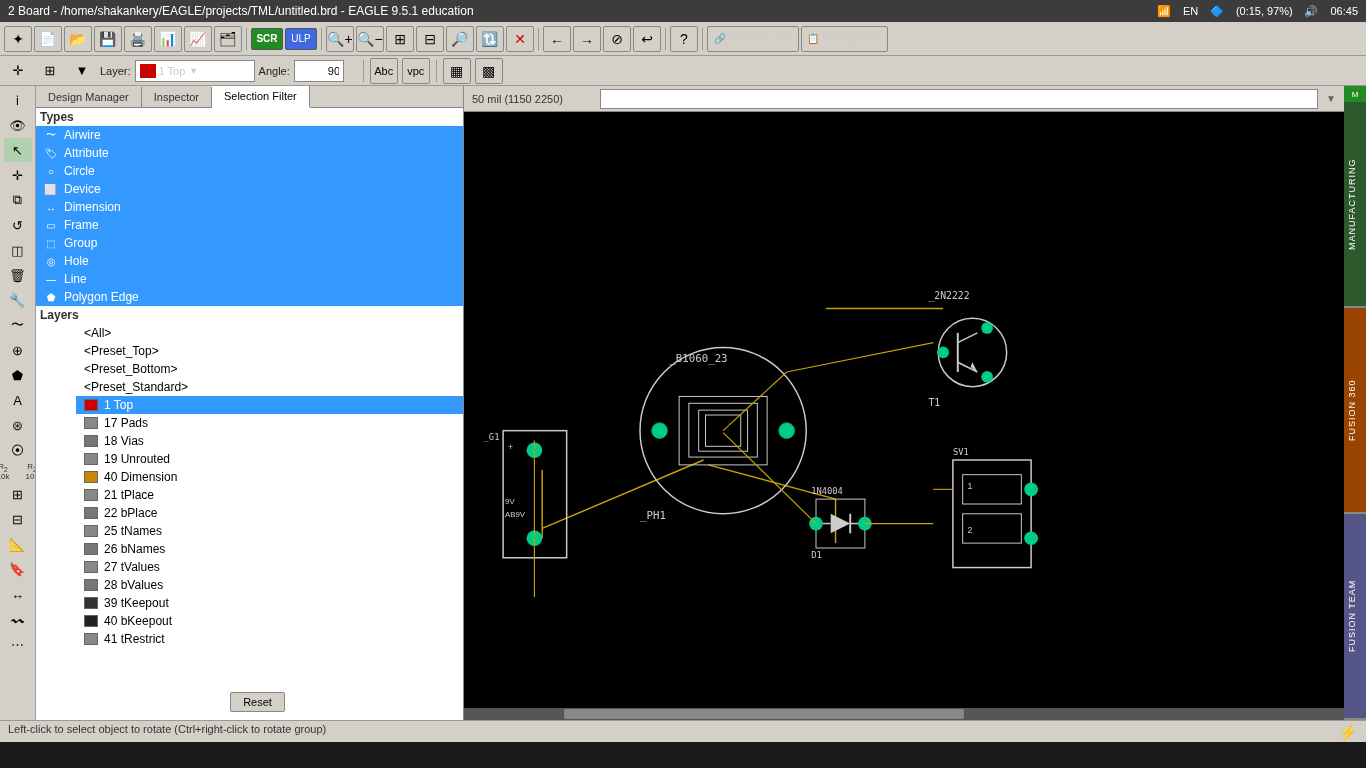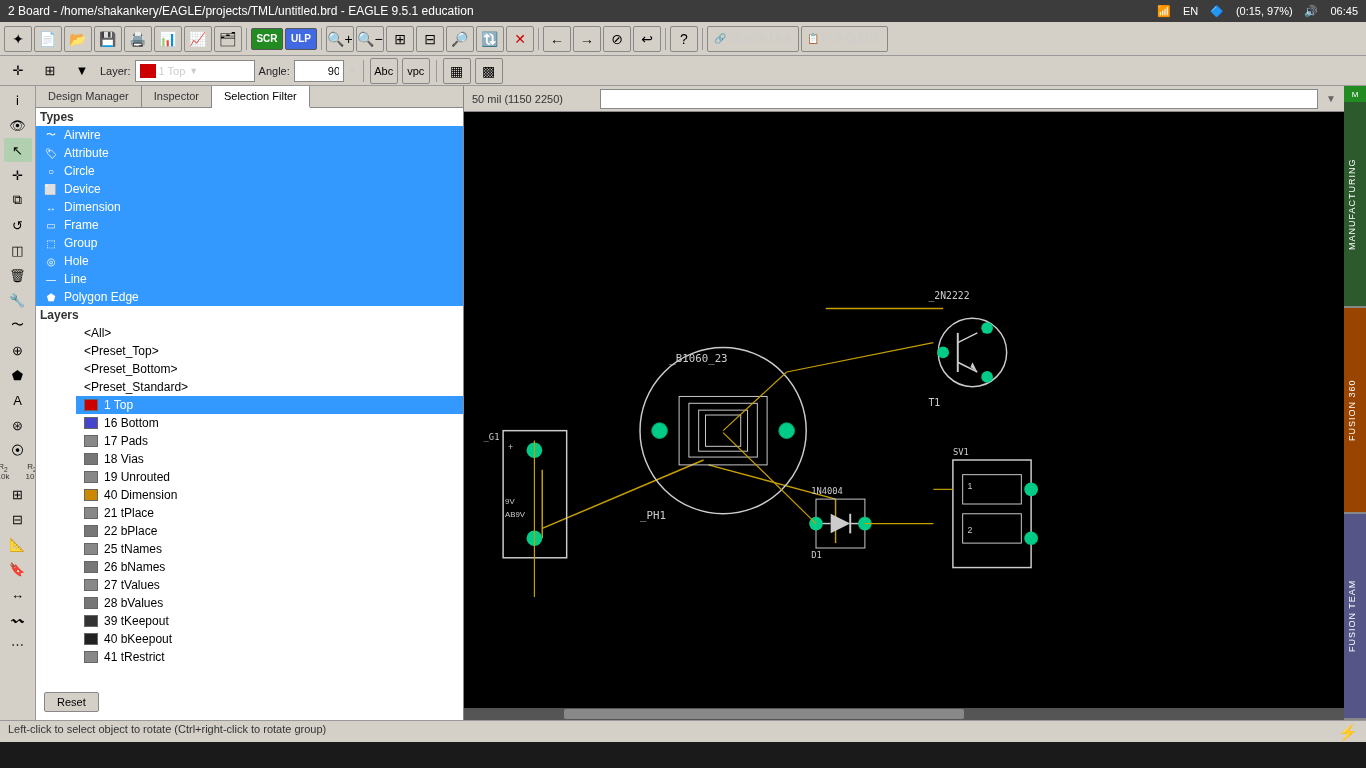--- a/index.html
+++ b/index.html
@@ -32,21 +32,21 @@
       width: 28px; height: 26px;
       background: #d4d0c8;
       border: 1px solid #888;
       border-radius: 2px;
       cursor: pointer;
       display: flex; align-items: center; justify-content: center;
       font-size: 14px;
     }
     .toolbar-sep { width: 1px; height: 22px; background: #999; margin: 0 2px; }
     .toolbar-scr { background: #228B22; color: white; font-size: 10px; font-weight: bold; width: 32px; height: 22px; border: 1px solid #555; border-radius: 2px; display:flex;align-items:center;justify-content:center; }
-    .toolbar-ulp { background: #4169E1; color: white; font-size: 10px; font-weight: bold; width: 32px; height: 22px; border: 1px solid #555; border-radius: 2px; display:flex;align-items:center;justify-content:center; }
+    .toolbar-ulp { background: #4169E1; color: white; font-size: 10px; font-weight: normal; width: 32px; height: 22px; border: 1px solid #555; border-radius: 2px; display:flex;align-items:center;justify-content:center; }
 
     
     #toolbar2 {
       background: #d4d0c8;
       border-bottom: 1px solid #999;
       display: flex;
       align-items: center;
       padding: 2px 4px;
       gap: 4px;
       height: 30px;
@@ -104,20 +104,21 @@
       display: flex;
       flex-direction: column;
       flex-shrink: 0;
     }
 
     
     #tabs {
       display: flex;
       background: #d4d0c8;
       border-bottom: 1px solid #888;
+      align-items: center;
     }
     .tab {
       padding: 4px 12px;
       font-size: 11px;
       cursor: pointer;
       border-right: 1px solid #888;
       color: #333;
     }
     .tab.active {
       background: #fff;
@@ -456,24 +457,20 @@
             <span>&lt;Preset_Bottom&gt;</span>
           </div>
           <div class="layer-item">
             <span>&lt;Preset_Standard&gt;</span>
           </div>
           <div class="layer-item selected">
             <div class="layer-color" style="background:#cc0000;"></div>
             <span>1 Top</span>
           </div>
           <div class="layer-item">
-            <div class="layer-color" style="background:#4444cc;"></div>
-            <span>16 Bottom</span>
-          </div>
-          <div class="layer-item">
             <div class="layer-color" style="background:#888;"></div>
             <span>17 Pads</span>
           </div>
           <div class="layer-item">
             <div class="layer-color" style="background:#777;"></div>
             <span>18 Vias</span>
           </div>
           <div class="layer-item">
             <div class="layer-color" style="background:#888;"></div>
             <span>19 Unrouted</span>
@@ -514,21 +511,21 @@
             <div class="layer-color" style="background:#222;"></div>
             <span>40 bKeepout</span>
           </div>
           <div class="layer-item">
             <div class="layer-color" style="background:#888;"></div>
             <span>41 tRestrict</span>
           </div>
         </div>
       </div>
 
-      <div style="padding:4px; display:flex; justify-content:flex-start;">
+      <div style="padding:4px; display:flex; justify-content:center;margin-left:16px;">
         <button id="reset-btn">Reset</button>
       </div>
     </div>
   </div>
 
   <div style="flex:1; display:flex; flex-direction:column; position:relative;justify-content:center;">
 
     <div id="coord-bar">
       <span id="coord-text">50 mil (1150 2250)</span>
       <input type="text" id="search-input" value="" placeholder="" style="">

